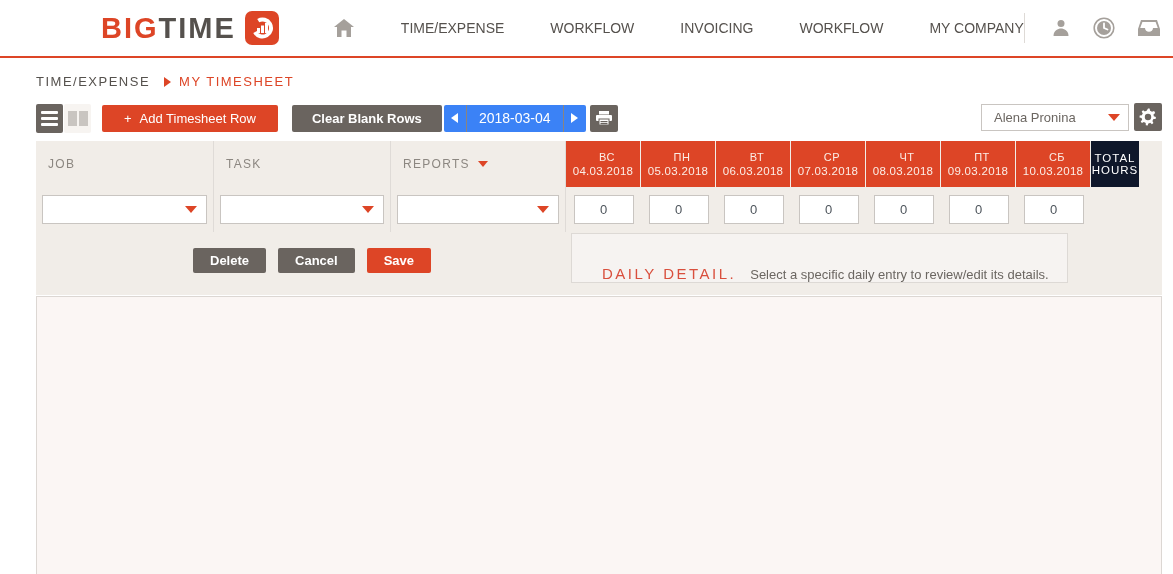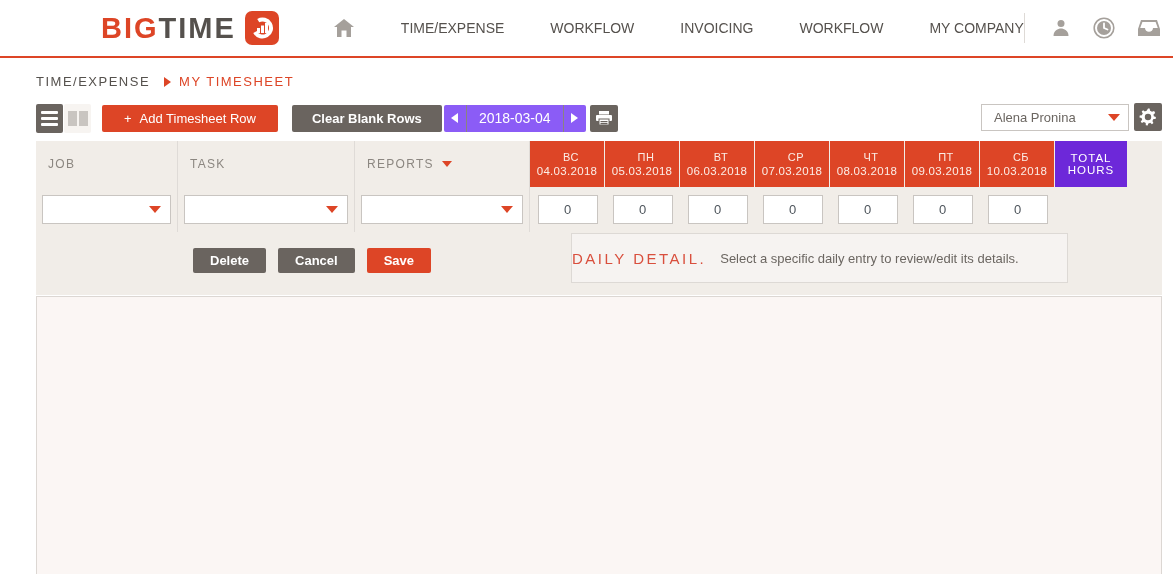--- a/index.html
+++ b/index.html
@@ -36,21 +36,21 @@
   .sq-btn { width:27px; height:29px; background:#6A645F; border-radius:2px;
             display:flex; flex-direction:column; justify-content:center; align-items:center; gap:3px; }
   .sq-btn .bar { width:17px; height:3px; background:#fff; border-radius:1px; }
   .toggle-btn { width:27px; height:29px; background:#F7F4F1; border-radius:2px; margin-left:1px;
                 display:flex; justify-content:center; align-items:center; gap:2px; }
   .toggle-btn .pane { width:9px; height:15px; background:#C9C5C1; }
   .add-btn { margin-left:11px; height:27px; padding:0 22px; background:#DD4526; color:#fff;
              font-size:13px; border-radius:2px; display:flex; align-items:center; gap:8px; }
   .clear-btn { margin-left:14px; height:27px; padding:0 20px; background:#6A645F; color:#fff;
                font-size:13px; font-weight:bold; border-radius:2px; }
-  .date-nav { margin-left:2px; height:27px; background:#8b5cf6; border-radius:2px;
+  .date-nav { margin-left:2px; height:27px; background:#3b82f6; border-radius:2px;
               display:flex; align-items:center; }
   .date-nav .arrow-seg { width:22px; height:27px; display:flex; align-items:center;
                          justify-content:center; cursor:pointer; }
   .date-nav .sep { width:1px; height:27px; background:#8A8480; }
   .date-value { width:96px; text-align:center; color:#fff; font-size:14px; cursor:pointer; }
   .tri-left { width:0; height:0; border-right:7px solid #fff;
               border-top:5px solid transparent; border-bottom:5px solid transparent; }
   .tri-right { width:0; height:0; border-left:7px solid #fff;
                border-top:5px solid transparent; border-bottom:5px solid transparent; }
   .print-btn { margin-left:4px; width:28px; height:27px; background:#6A645F; border-radius:2px;
@@ -63,46 +63,46 @@
                border-left:6px solid transparent; border-right:6px solid transparent; }
   .gear-btn { width:28px; height:28px; background:#6A645F; border-radius:2px; margin-left:5px;
               color:#fff; display:flex; align-items:center; justify-content:center; }
 
   
   .sheet { position:absolute; left:36px; top:141px; width:1126px; }
   .hdr-row { display:flex; height:46px; background:#F1EDE8; }
   .hdr-label { background:#F1EDE8; border-right:1px solid #DFDBD7; display:flex;
                align-items:center; padding-left:12px; font-size:12px; letter-spacing:1.3px;
                color:#8C8781; }
-  .col-job { width:142px; } .col-task { width:177px; } .col-cat { width:175px; }
+  .col-job { width:178px; } .col-task { width:177px; } .col-cat { width:175px; }
   .day-cell { width:75px; background:#DD4526; border-right:1px solid #F1EDE8;
               display:flex; flex-direction:column; align-items:center; justify-content:center;
               cursor:pointer; }
   .day-cell .dow { font-size:11px; color:#FBEDE6; letter-spacing:0.5px;padding-left:8px; }
   .day-cell .date { font-size:11.5px; color:#FBEDE6; margin-top:2px; letter-spacing:0.3px; }
-  .total-cell { width:72px; background:#6d28d9; color:#fff; font-size:11.5px; letter-spacing:1px;
+  .total-cell { width:48px; background:#0f172a; color:#fff; font-size:11.5px; letter-spacing:1px;
                 display:flex; align-items:center; justify-content:center; text-align:center;
                 padding:0 8px; }
   .entry-row { display:flex; height:45px; background:#F1EDE8; }
   .dd-wrap { border-right:1px solid #DFDBD7; display:flex; align-items:center; padding:0 6px; }
   .dd { background:#fff; border:1px solid #C9C5C1; height:29px; flex:1; display:flex;
         align-items:center; padding:0 9px; cursor:pointer; }
   .dd .val { flex:1; font-size:13px; color:#55514D; }
   .num-col { width:75px; display:flex; align-items:center; justify-content:center; }
   .num-input { width:60px; height:29px; background:#fff; border:1px solid #C9C5C1;
                text-align:center; font-size:13px; color:#4E555C;
                font-family:"Liberation Sans",sans-serif; }
   .action-band { position:relative; height:63px; background:#F1EDE8; }
   .action-btns { position:absolute; left:157px; top:16px; display:flex; gap:12px; }
   .act-btn { height:25px; padding:0 17px; color:#fff; font-size:13px; font-weight:bold;
              border-radius:2px; background:#6A645F; }
   .act-btn.save { background:#DD4526; }
   .detail-panel { position:absolute; left:535px; top:1px; width:497px; height:50px;
                   background:#F6F3F1; border:1px solid #DDD9D5; display:flex;
-                  align-items:center; }
+                  align-items:flex-end; padding-left:30px; }
   .detail-title { font-size:15px; letter-spacing:2.5px; color:#D94F3D; margin-right:14px;
                   white-space:nowrap; }
   .detail-msg { font-size:13px; color:#6B6661; }
 
   .bottom-panel { position:absolute; left:36px; top:296px; width:1126px; height:278px;
                   background:#FBF6F4; border:1px solid #DCD7D3; border-bottom:none; }
 
   .gray-ic { fill:#A5A09B; } .gray-st { stroke:#A5A09B; }
 </style>
 </head>

